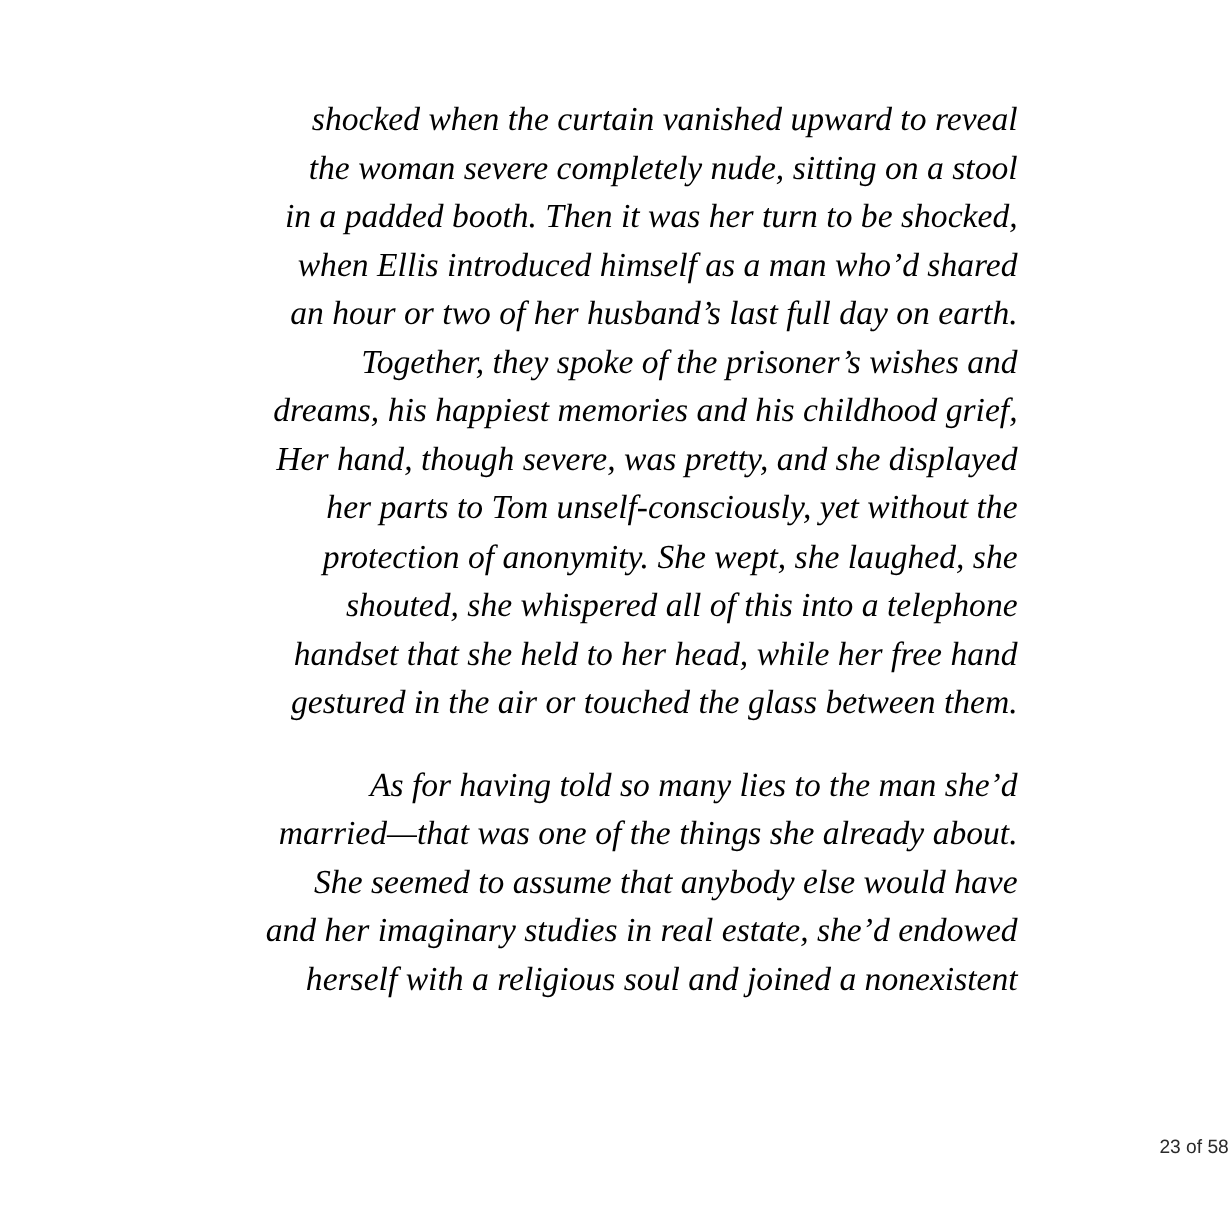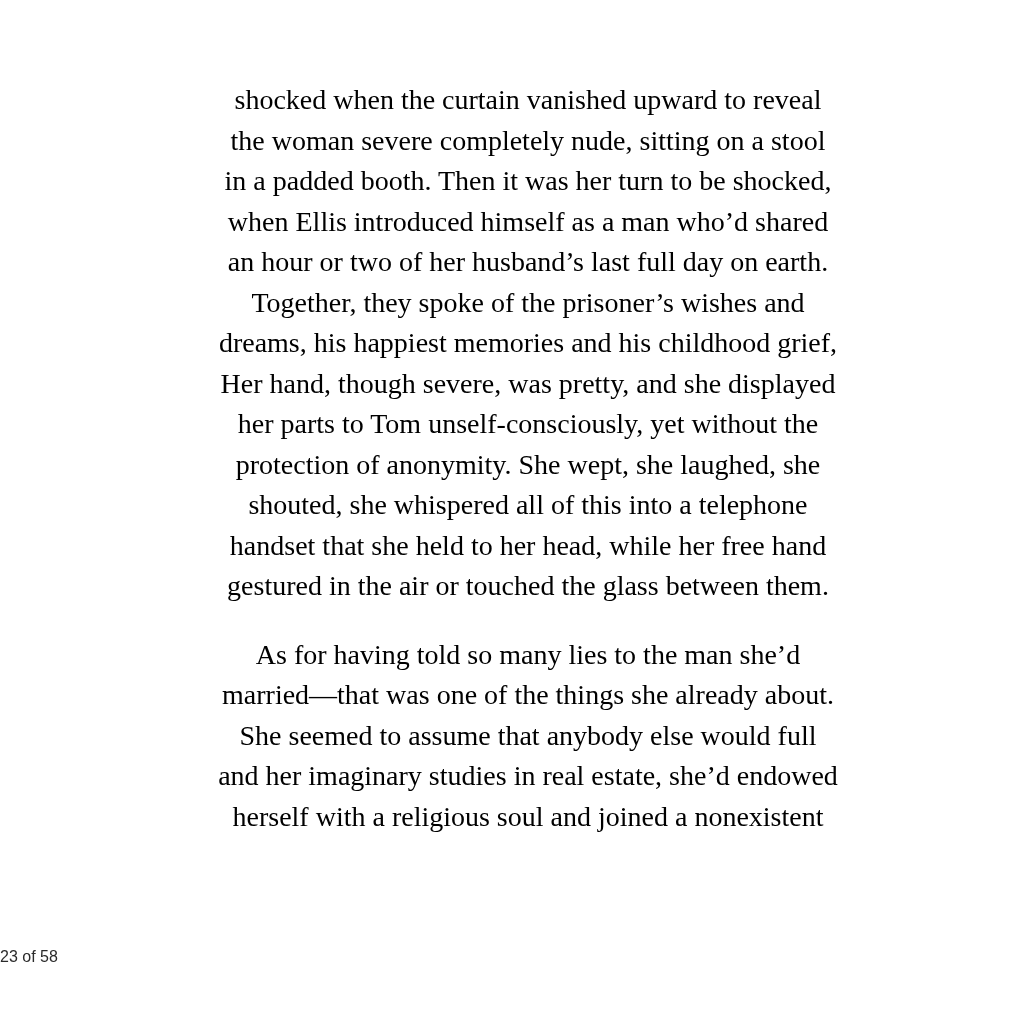--- a/index.html
+++ b/index.html
@@ -20,31 +20,32 @@
   }
   .text-block {
     position: absolute;
     left: 208px;
     top: 80px;
     width: 640px;
     font-family: "Liberation Serif", "DejaVu Serif", serif;
     font-size: 28px;
     line-height: 40.5px;
     color: #000000;
-    text-align: center;
+    text-align: right;
+    font-style: italic;
   }
   .paragraph { margin: 0; }
   .paragraph + .paragraph { margin-top: 28px; }
   .line { white-space: nowrap; }
   .page-indicator {
     position: absolute;
     left: 0;
     right: 0;
     top: 948px;
-    text-align: left;
+    text-align: right;
     font-family: "Liberation Sans", "DejaVu Sans", sans-serif;
     font-size: 16px;
     line-height: 18px;
     color: #2b2b2b;
   }
 </style>
 </head>
 <body>
 
 <div class="page">
@@ -60,19 +61,19 @@
         <div class="line">Her hand, though severe, was pretty, and she displayed</div>
         <div class="line">her parts to Tom unself-consciously, yet without the</div>
         <div class="line">protection of anonymity. She wept, she laughed, she</div>
         <div class="line">shouted, she whispered all of this into a telephone</div>
         <div class="line">handset that she held to her head, while her free hand</div>
         <div class="line">gestured in the air or touched the glass between them.</div>
       </div>
     <div class="paragraph">
         <div class="line">As for having told so many lies to the man she’d</div>
         <div class="line">married—that was one of the things she already about.</div>
-        <div class="line">She seemed to assume that anybody else would full</div>
+        <div class="line">She seemed to assume that anybody else would have</div>
         <div class="line">and her imaginary studies in real estate, she’d endowed</div>
         <div class="line">herself with a religious soul and joined a nonexistent</div>
       </div>
   </div>
   <div class="page-indicator">23 of 58</div>
 </div>
 
 </body></html>

